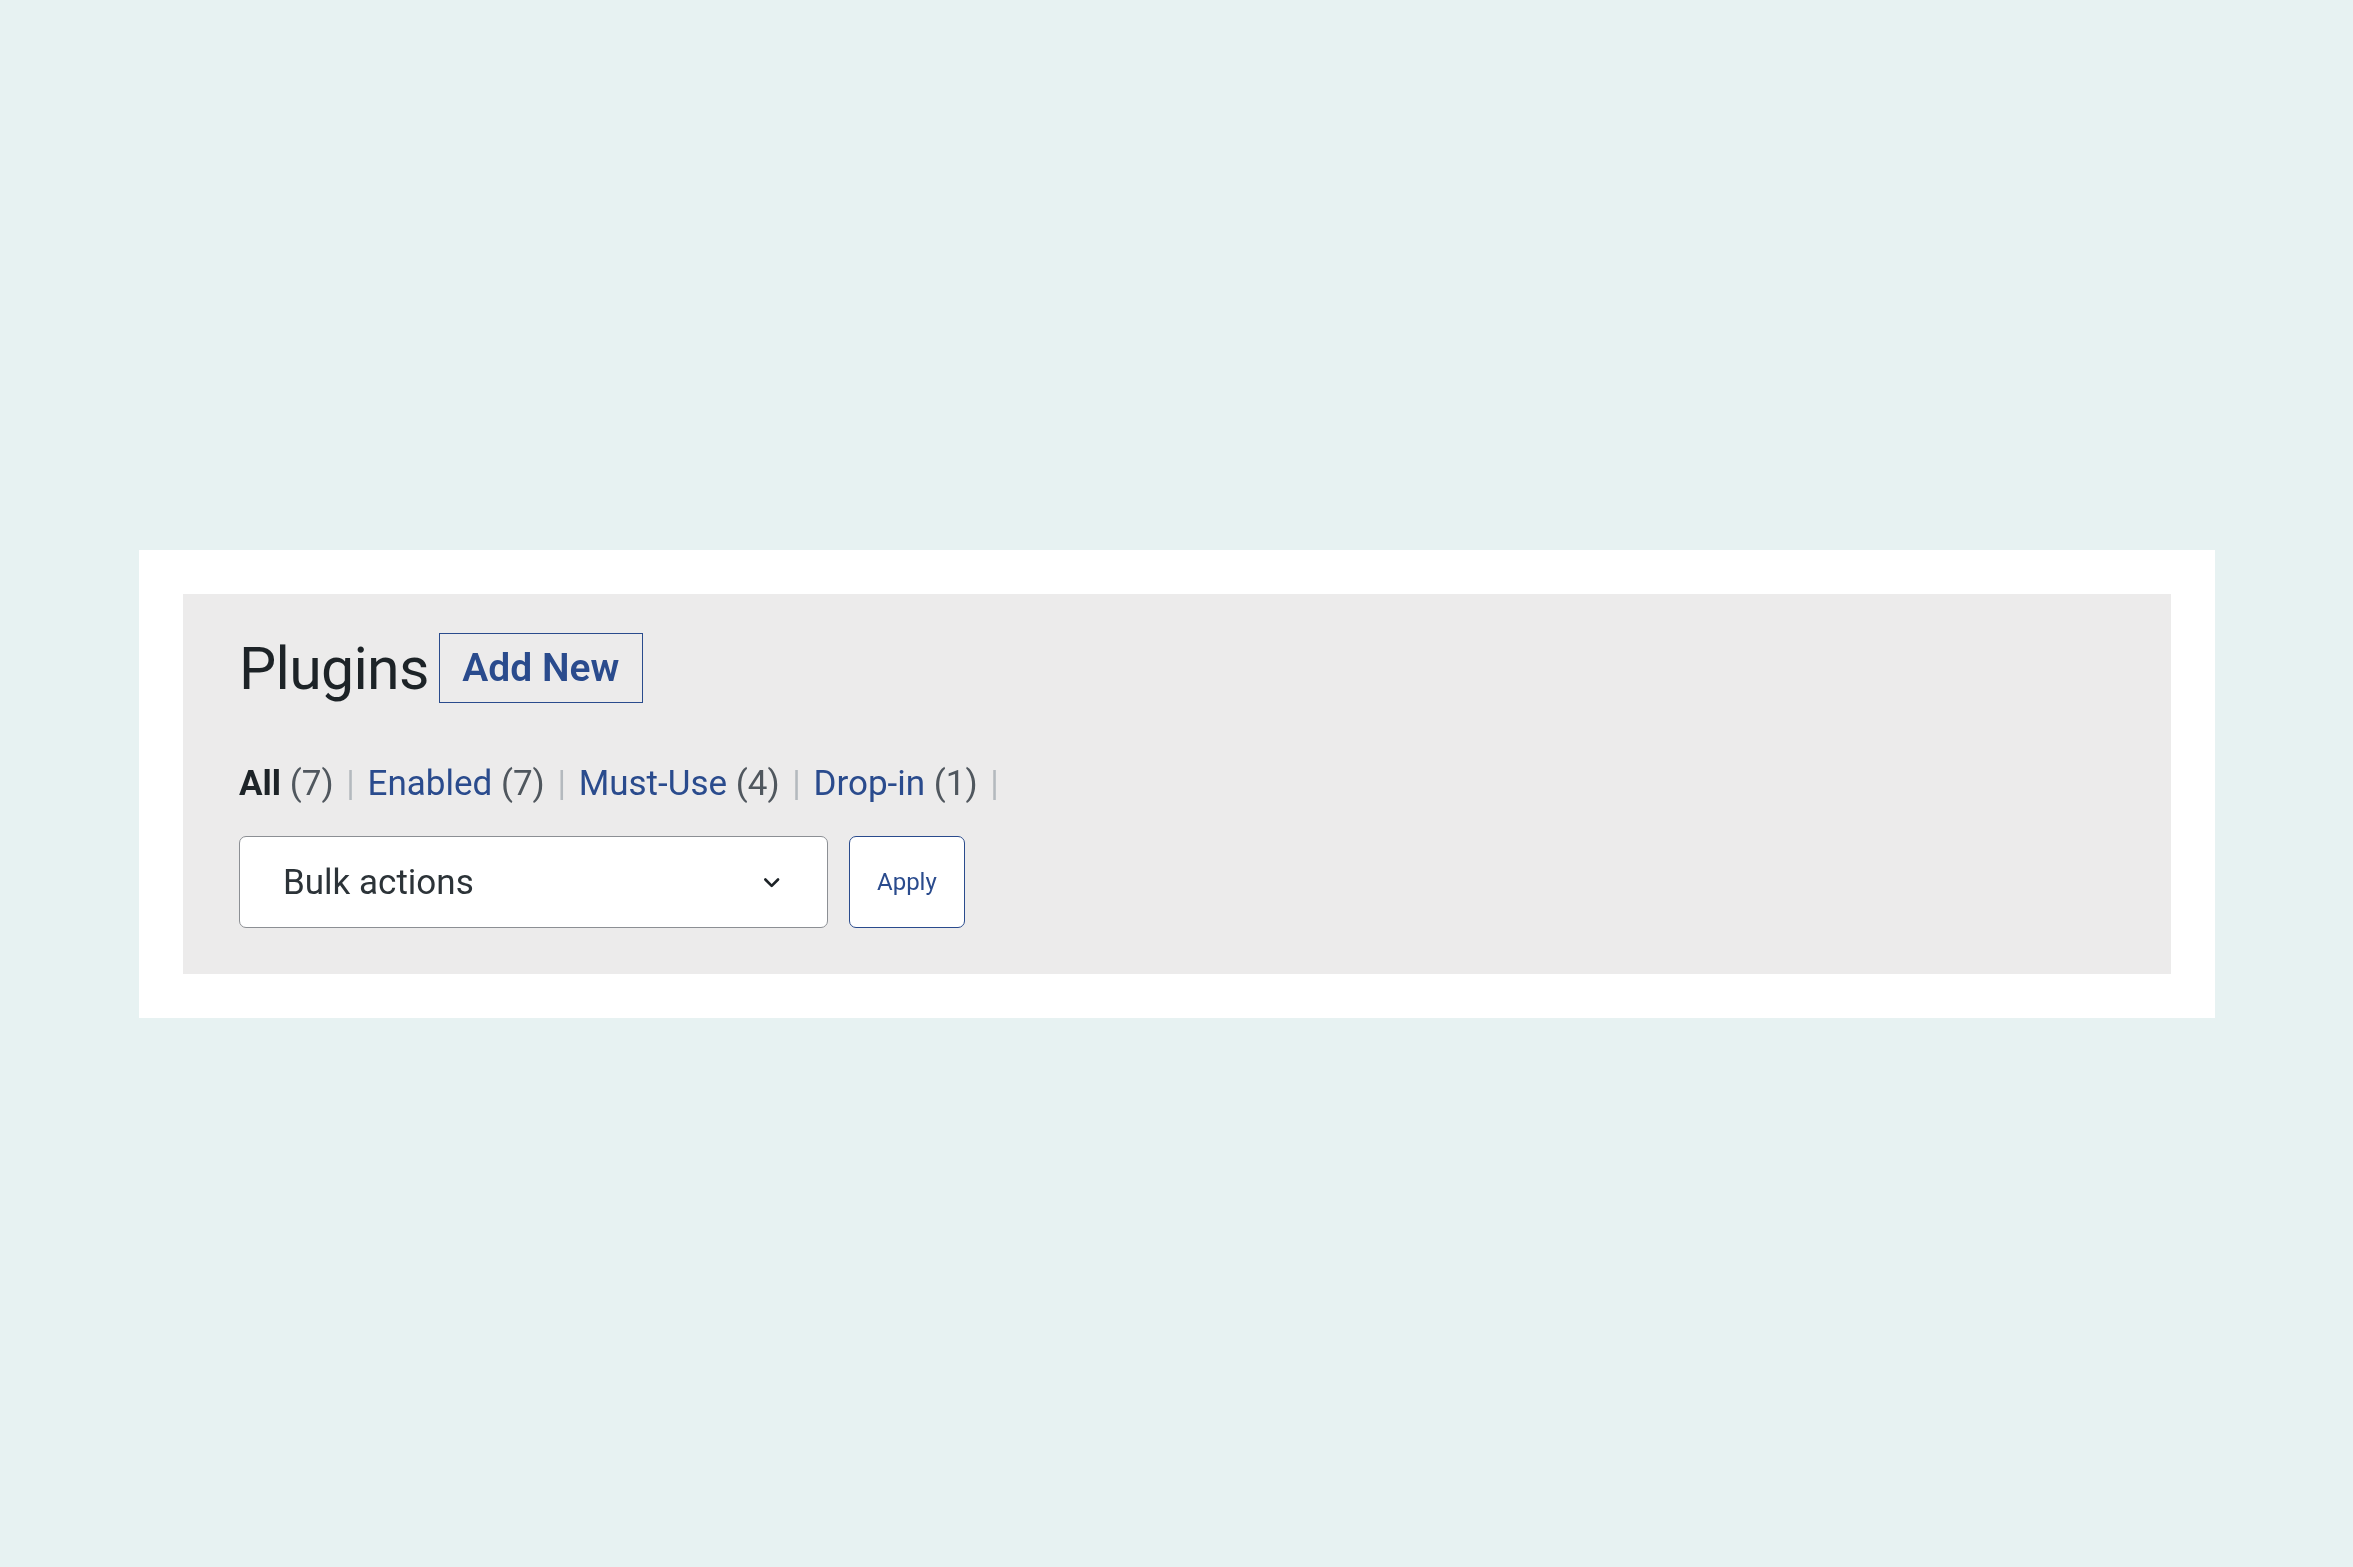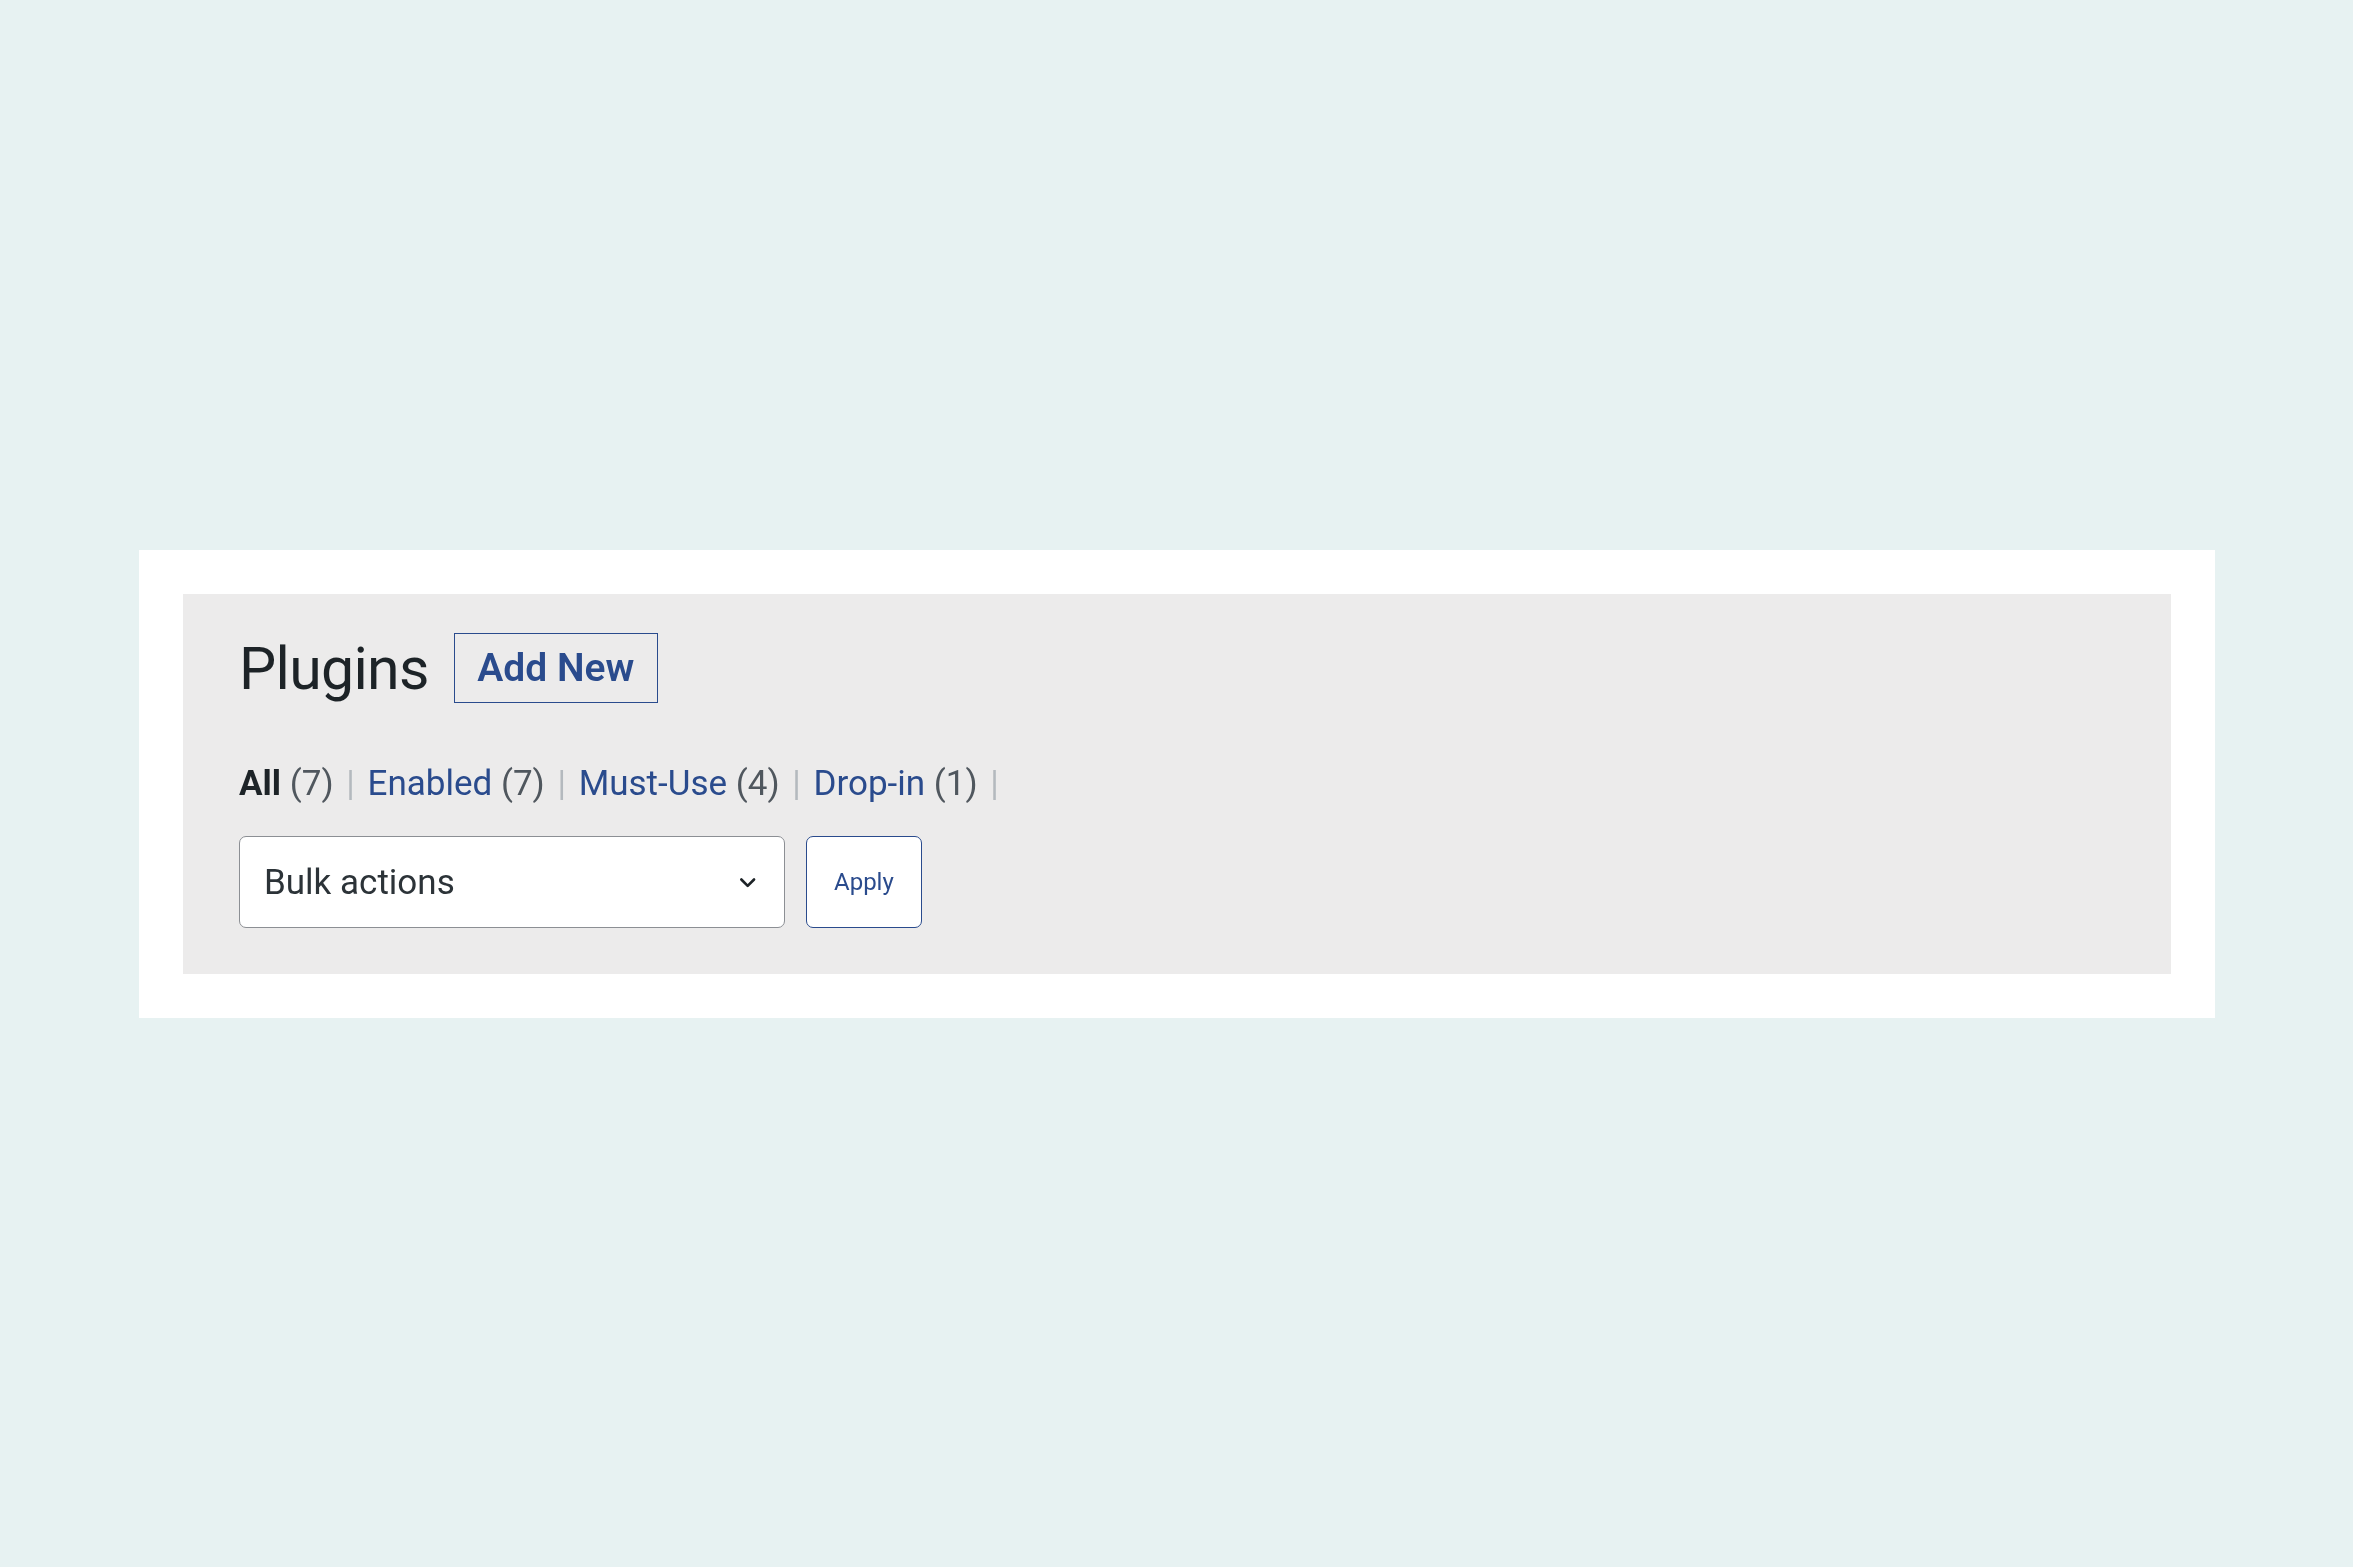--- a/index.html
+++ b/index.html
@@ -21,21 +21,21 @@
       width: 2076px;
       padding: 44px 44px 44px 44px;
     }
     .inner-panel {
       background-color: #ecebeb;
       padding: 39px 56px 46px 56px;
     }
     .header-row {
       display: flex;
       align-items: center;
-      gap: 25px;
+      gap: 10px;
       margin-bottom: 60px;
     }
     .page-title {
       font-size: 59px;
       font-weight: 400;
       color: #1d2327;
       letter-spacing: -0.7px;
     }
     .add-new-btn {
       border: 1.4px solid #2a4b8d;
@@ -77,28 +77,28 @@
       padding: 0 12.7px;
       font-weight: 400;
     }
     .action-row {
       display: flex;
       align-items: center;
       gap: 21px;
     }
     .bulk-select {
       position: relative;
-      width: 546px;
+      width: 589px;
       height: 92px;
       background: #ffffff;
       border: 1.4px solid #8c8f94;
       border-radius: 7px;
       display: flex;
       align-items: center;
-      padding: 0 24px;
+      padding: 0 43px;
       cursor: pointer;
     }
     .bulk-select-text {
       font-size: 35px;
       color: #2c3338;
       flex: 1;
     }
     .chevron {
       width: 25.4px;
       height: 25.4px;

